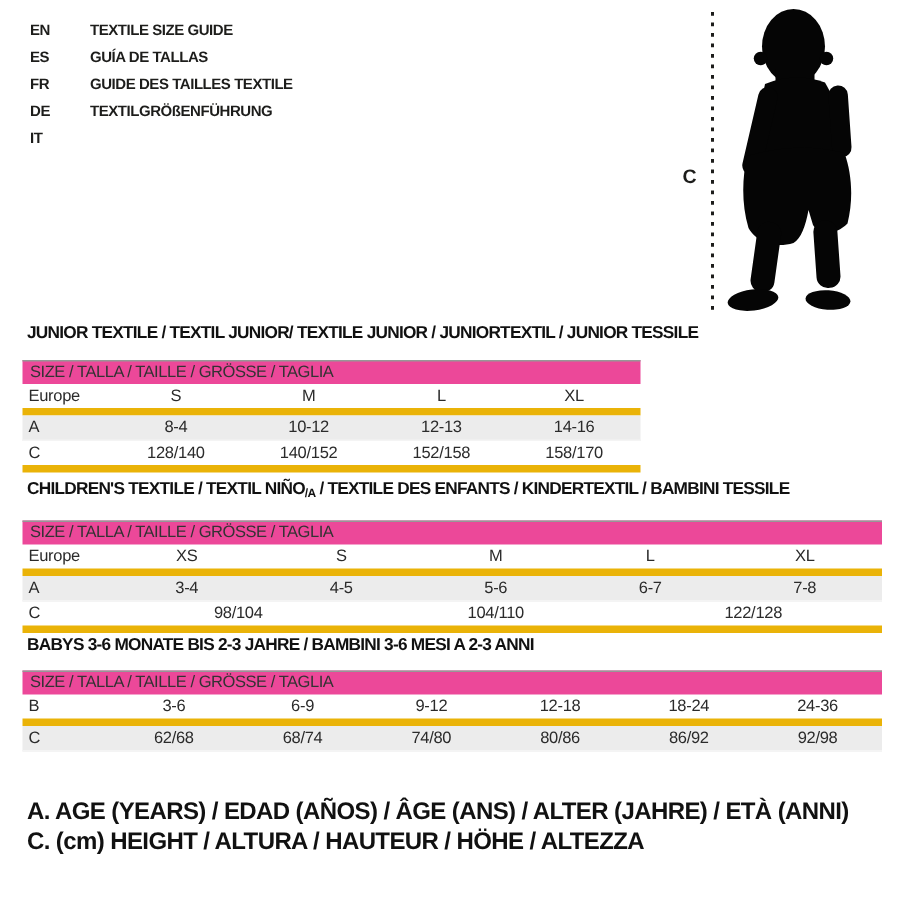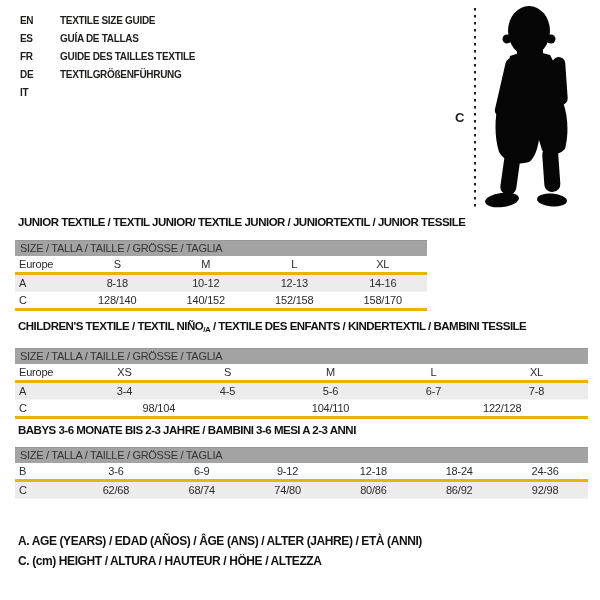--- a/index.html
+++ b/index.html
@@ -12,36 +12,36 @@
   .lang-block{position:absolute;top:12px;left:20px;}
   .lang-row{display:flex;font-weight:bold;font-size:10px;line-height:18px;letter-spacing:-0.3px;}
   .lang-code{width:40px;flex:0 0 40px;}
   .lang-label{white-space:nowrap;}
   
   .figure-wrap{position:absolute;top:0;left:450px;width:150px;height:215px;}
   
   .section{position:absolute;left:15px;}
   .sec-title{font-weight:bold;font-size:11.5px;line-height:13px;letter-spacing:-0.5px;white-space:nowrap;padding-left:3px;color:#111;}
   .sec-title sub{font-size:8px;vertical-align:-2px;letter-spacing:-0.5px;}
-  .size-bar{background:#a3a3a3;border-top:1px solid #979797;height:15px;line-height:15px;
+  .size-bar{background:#ec4899;border-top:1px solid #979797;height:15px;line-height:15px;
     font-size:11px;letter-spacing:-0.3px;color:#333;padding-left:5px;}
-  .t-row{display:flex;height:16px;line-height:16px;font-size:11px;letter-spacing:-0.2px;color:#2b2b2b;border-bottom:3px solid #eab308;}
+  .t-row{display:flex;height:16px;line-height:16px;font-size:11px;letter-spacing:-0.2px;color:#2b2b2b;border-bottom:5px solid #eab308;}
   .t-row.alt{background:#ececec;border-bottom:1px solid #f4f4f4;}
   .t-label{flex:0 0 54px;padding-left:4px;}
   .t-cell{flex:1;text-align:center;}
   .sec-1{top:216px;width:412px;}
   .sec-1 .size-bar{margin-top:11px;}
   .sec-2{top:320px;width:573px;}
   .sec-2 .size-bar{margin-top:12px;}
   .sec-3{top:423px;width:573px;}
   .sec-3 .size-bar{margin-top:10px;}
   .sec-3 .sec-title{line-height:14px;}
   
   .notes{position:absolute;top:532px;left:18px;}
-  .note-line{font-weight:bold;font-size:12px;line-height:19.5px;letter-spacing:-0.4px;white-space:nowrap;color:#111;}
+  .note-line{font-weight:bold;font-size:16px;line-height:19.5px;letter-spacing:-0.4px;white-space:nowrap;color:#111;}
 </style>
 </head>
 <body>
 
 <div>
 
   <div class="lang-block">
     <div class="lang-row">
       <span class="lang-code">EN</span>
       <span class="lang-label">TEXTILE SIZE GUIDE</span>
@@ -89,21 +89,21 @@
     <div class="size-bar">SIZE / TALLA / TAILLE / GRÖSSE / TAGLIA</div>
     <div class="t-row">
       <div class="t-label">Europe</div>
       <div class="t-cell">S</div>
       <div class="t-cell">M</div>
       <div class="t-cell">L</div>
       <div class="t-cell">XL</div>
     </div>
     <div class="t-row alt">
       <div class="t-label">A</div>
-      <div class="t-cell">8-18</div>
+      <div class="t-cell">8-4</div>
       <div class="t-cell">10-12</div>
       <div class="t-cell">12-13</div>
       <div class="t-cell">14-16</div>
     </div>
     <div class="t-row">
       <div class="t-label">C</div>
       <div class="t-cell">128/140</div>
       <div class="t-cell">140/152</div>
       <div class="t-cell">152/158</div>
       <div class="t-cell">158/170</div>

